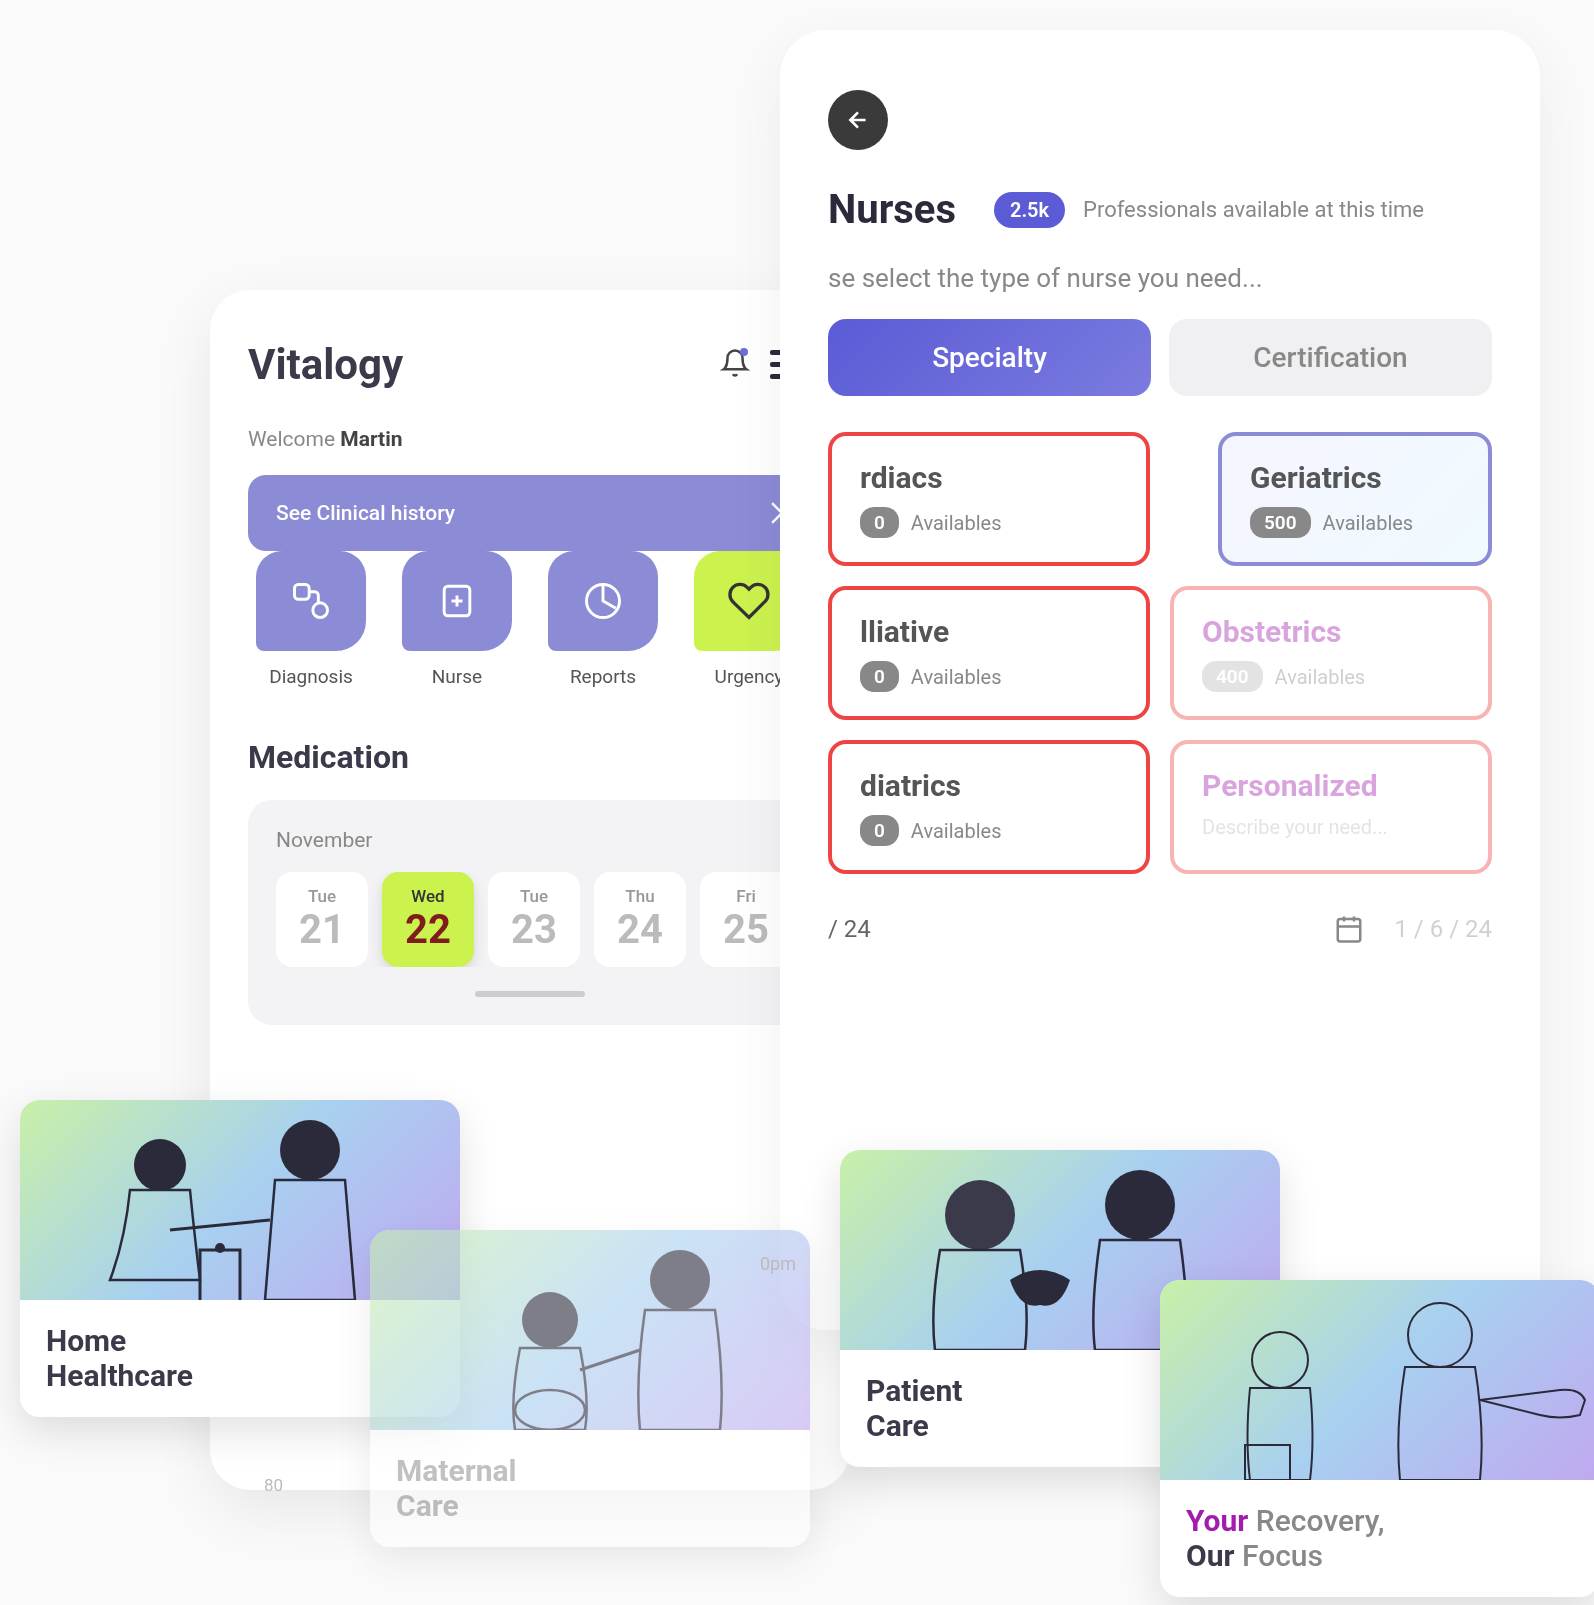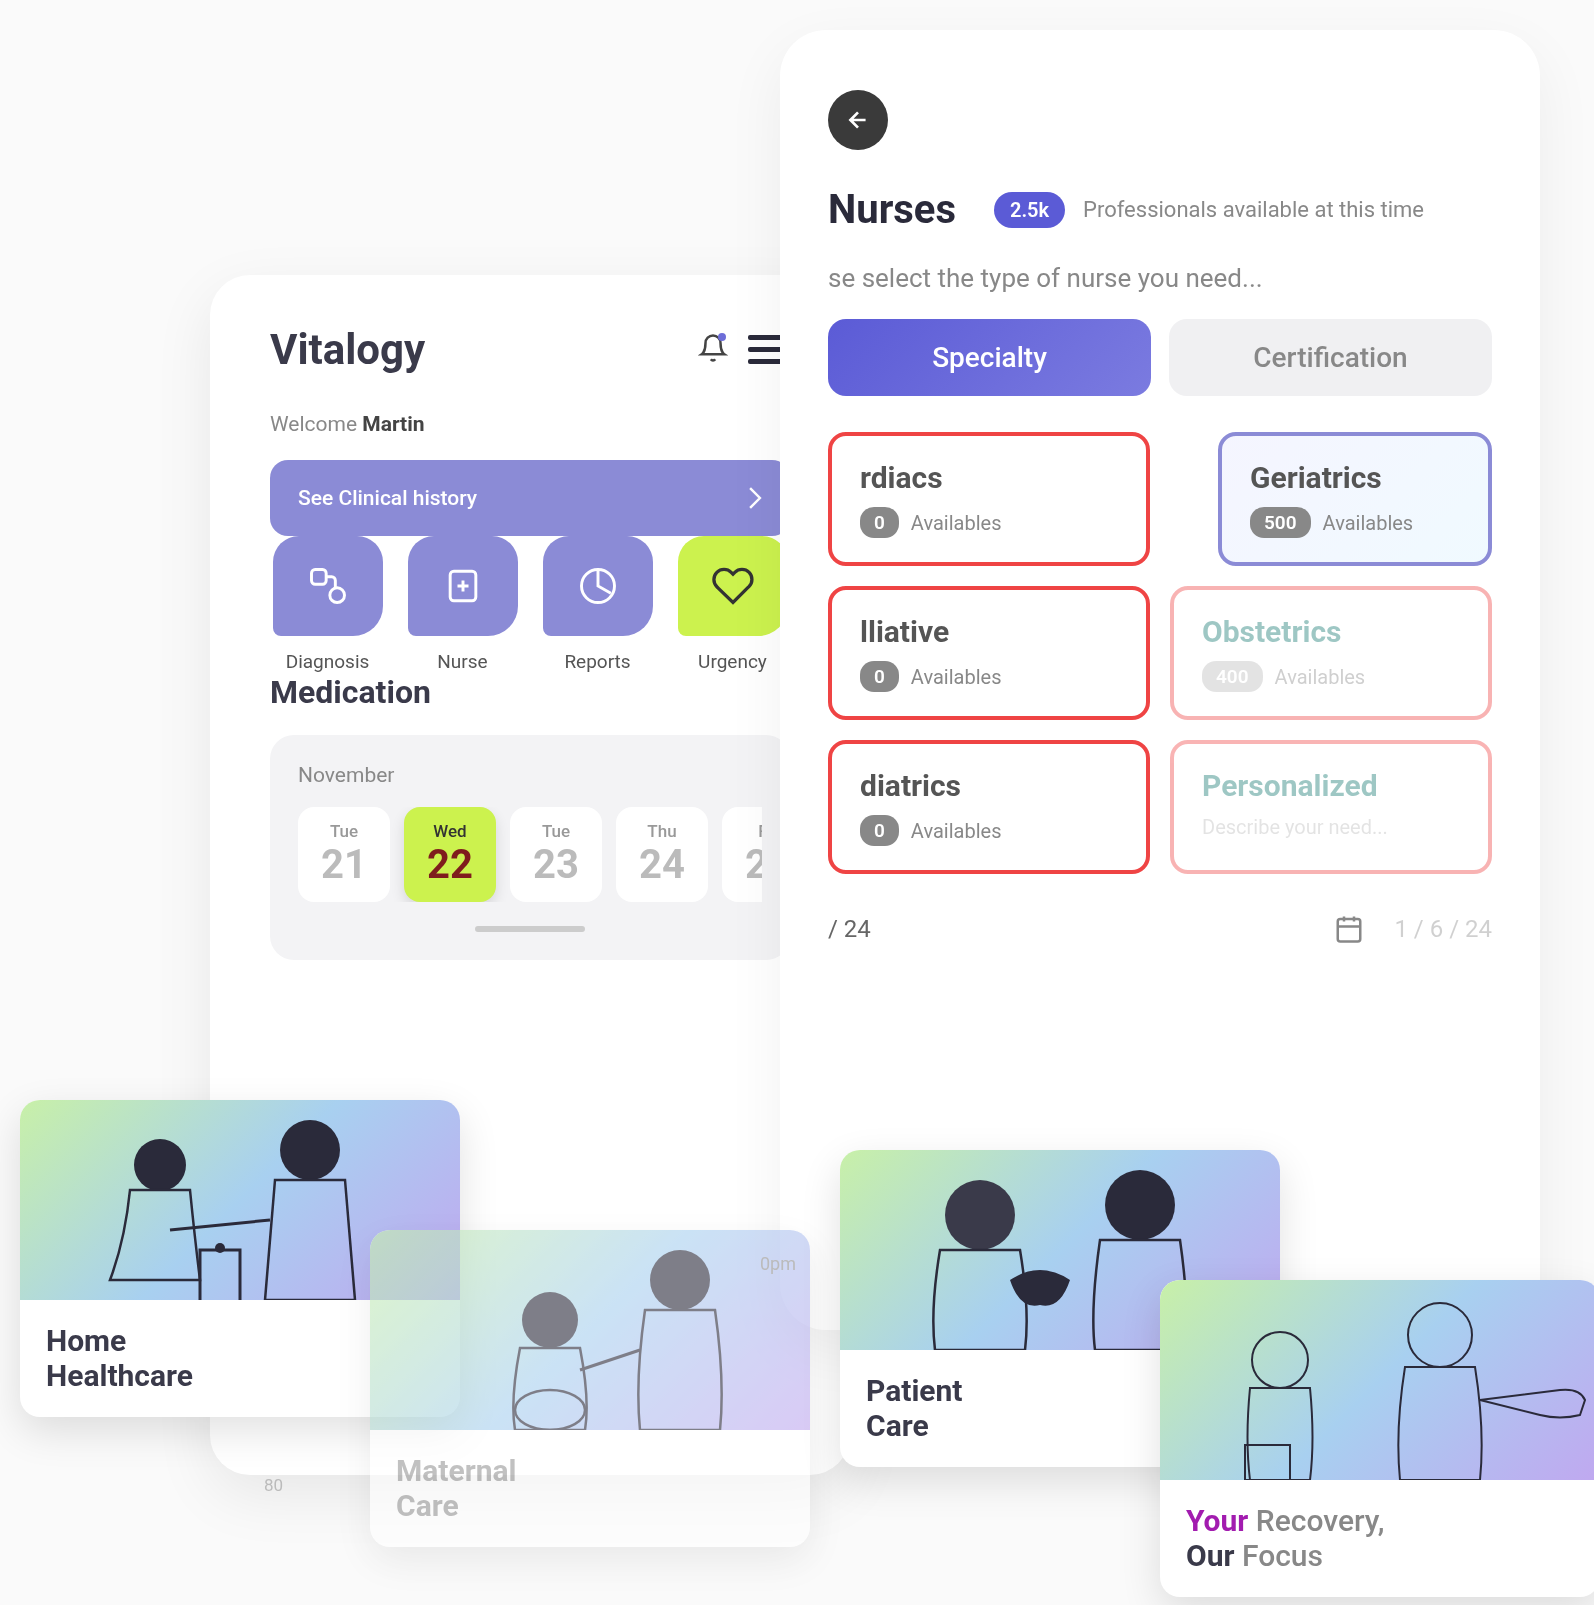--- a/index.html
+++ b/index.html
@@ -2,27 +2,27 @@
 <html><head>
   <meta charset="utf-8">
   <style>
     * { margin: 0; padding: 0; box-sizing: border-box; font-family: -apple-system, BlinkMacSystemFont, 'Segoe UI', Roboto, sans-serif; }
     body { background: #fafafa; width: 1594px; height: 1605px; position: relative; overflow: hidden; }
     
     
     .phone1 {
       position: absolute;
       left: 210px;
-      top: 275px;
+      top: 290px;
       width: 640px;
       height: 1200px;
       background: #fff;
       border-radius: 40px;
       box-shadow: 0 20px 60px rgba(0,0,0,0.08);
-      padding: 50px 60px;
+      padding: 50px 38px;
     }
     .phone1-header {
       display: flex;
       justify-content: space-between;
       align-items: center;
       margin-bottom: 38px;
     }
     .app-title { font-size: 42px; font-weight: 700; color: #3a3a4a; }
     .header-icons { display: flex; gap: 20px; align-items: center; }
     .bell-wrap { position: relative; }
@@ -38,21 +38,21 @@
       color: #fff;
       border-radius: 18px;
       padding: 26px 28px;
       display: flex;
       justify-content: space-between;
       align-items: center;
       font-size: 21px;
       font-weight: 500;
     }
     
-    .quick-grid { display: flex; gap: 20px; }
+    .quick-grid { display: flex; gap: 20px; margin-bottom: 50px; }
     .quick-item { flex: 1; text-align: center; }
     .quick-tile {
       width: 110px;
       height: 100px;
       border-radius: 26px 26px 30px 8px;
       display: flex;
       align-items: center;
       justify-content: center;
       margin: 0 auto 14px;
     }
@@ -126,21 +126,21 @@
     
     .specialty-grid { display: grid; grid-template-columns: 1fr 1fr; gap: 20px; margin-bottom: 40px; }
     .spec-card {
       border: 4px solid #ef4444;
       border-radius: 18px;
       padding: 24px 28px;
     }
     .spec-card.selected { border-color: #8b8bd6; background: linear-gradient(135deg, #f5f5ff, #f0faff); margin-left: 48px; }
     .spec-card.faded { opacity: 0.4; }
     .spec-title { font-size: 30px; font-weight: 700; color: #555; margin-bottom: 12px; }
-    .spec-card.faded .spec-title { color: #0f766e; }
+    .spec-card.faded .spec-title { color: #a21caf; }
     .spec-row { display: flex; align-items: center; gap: 12px; }
     .spec-pill { background: #888; color: #fff; padding: 4px 14px; border-radius: 14px; font-size: 19px; font-weight: 600; }
     .spec-card.faded .spec-pill { background: #bbb; }
     .spec-avail { font-size: 20px; color: #888; }
     .spec-desc { font-size: 20px; color: #bbb; }
     
     .dates-row { display: flex; align-items: center; gap: 30px; font-size: 24px; color: #666; }
     .dates-row .faded { opacity: 0.3; }
     
     

